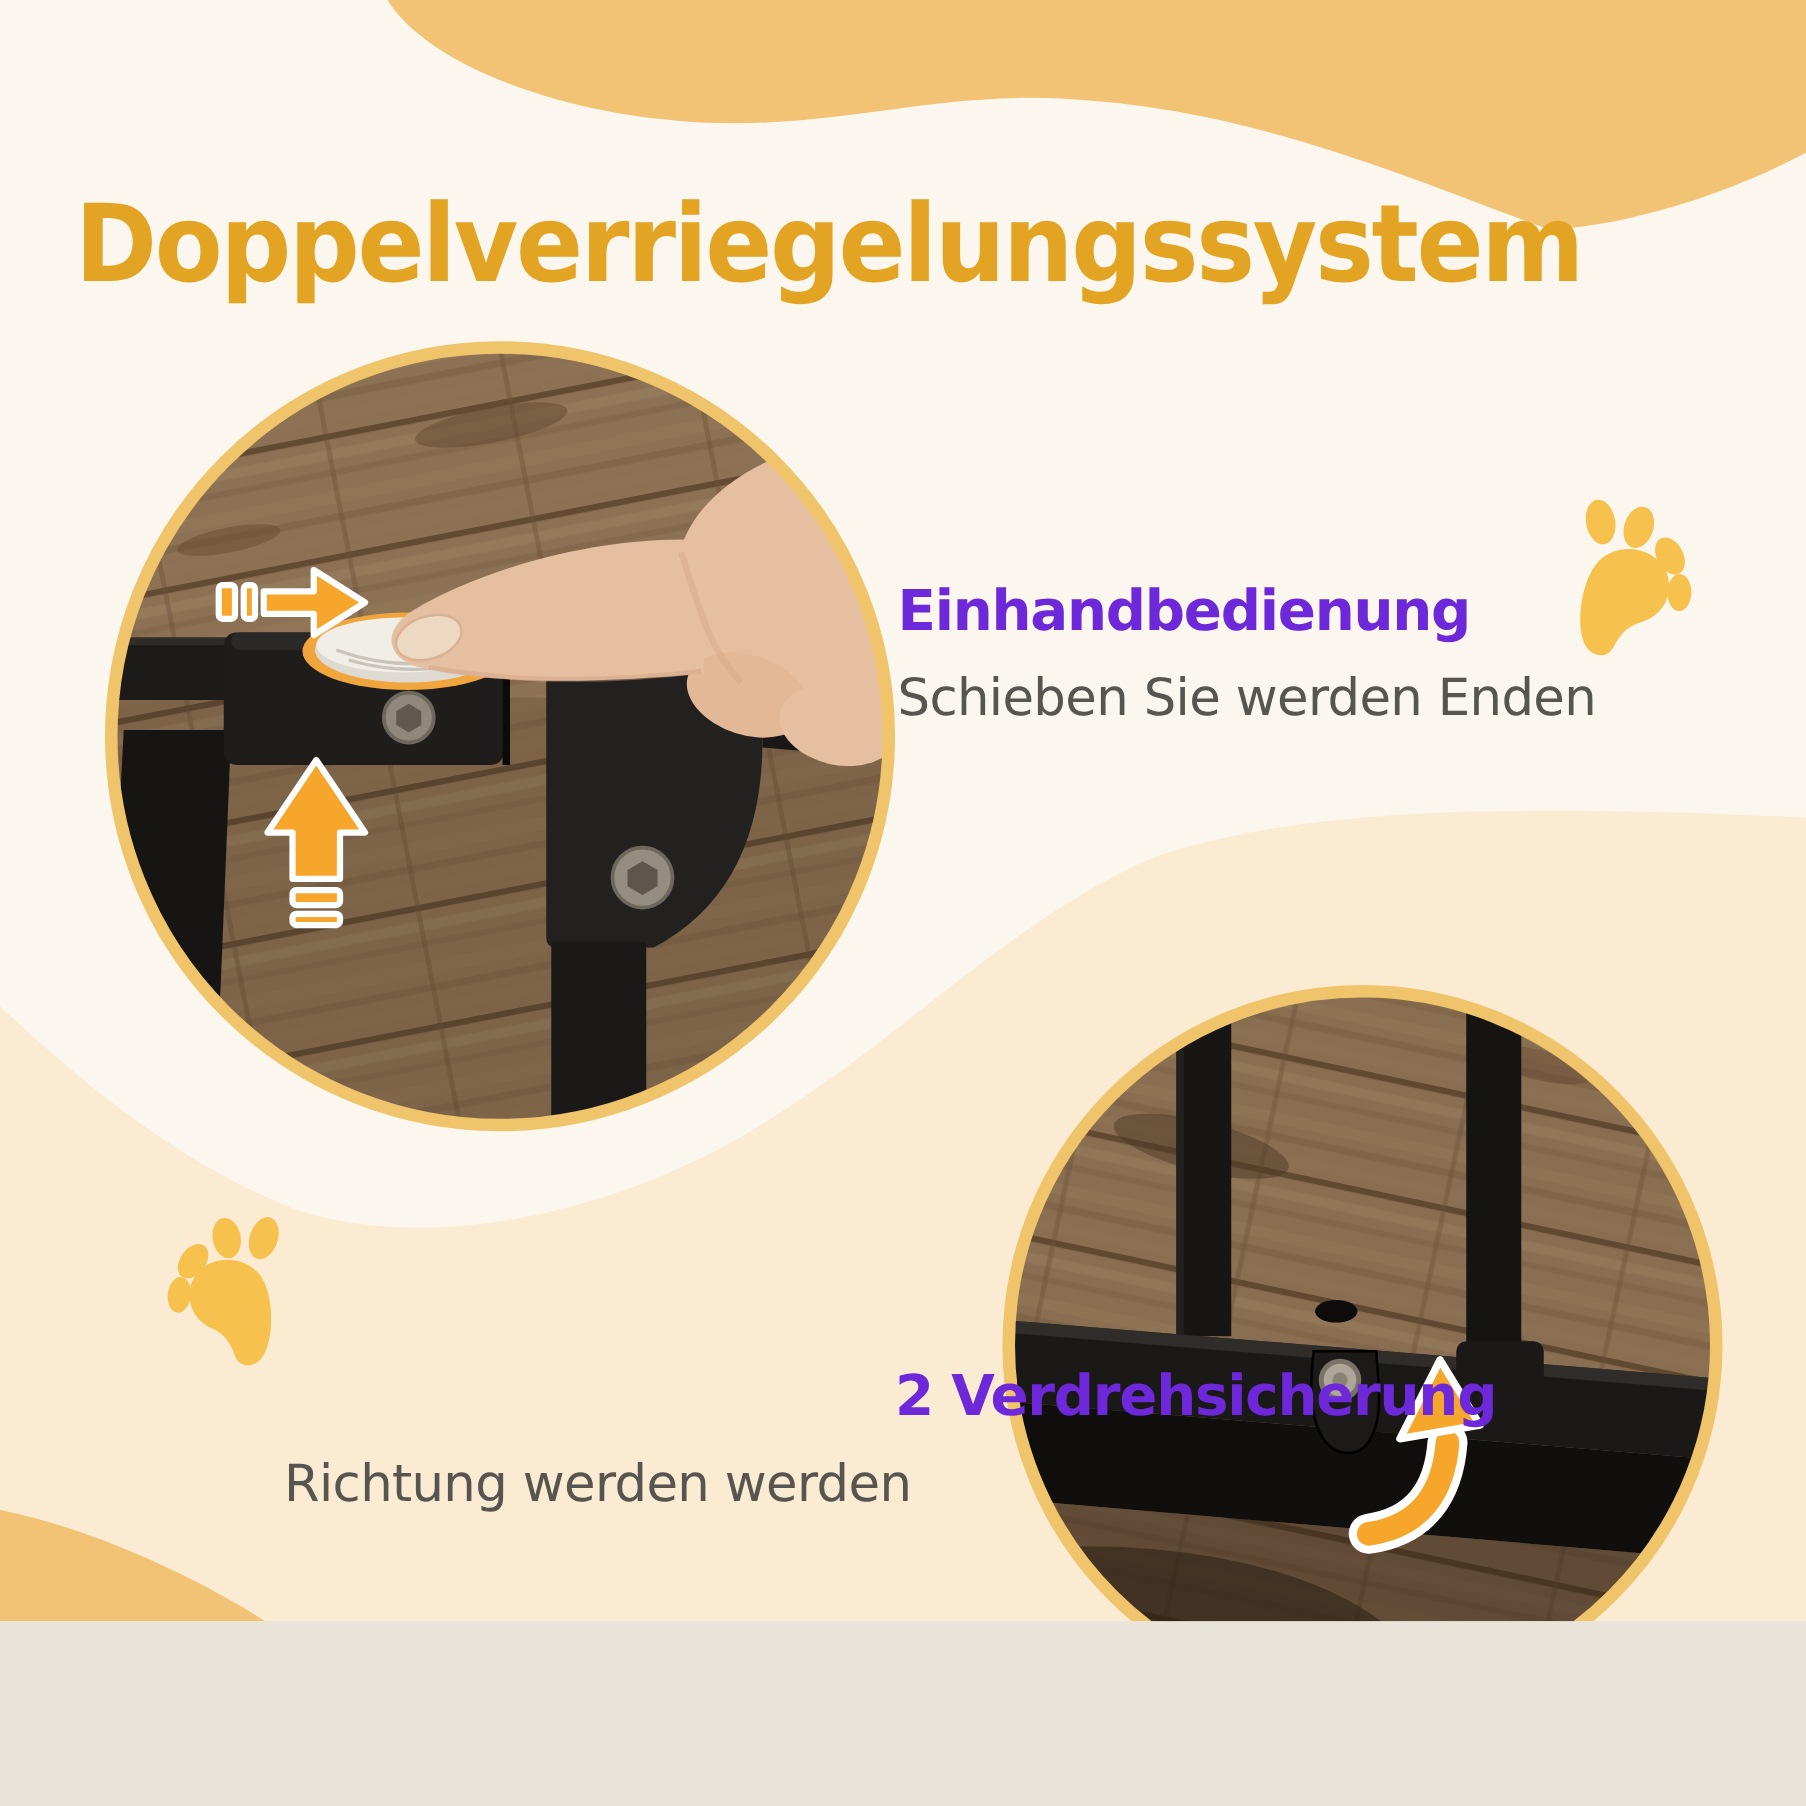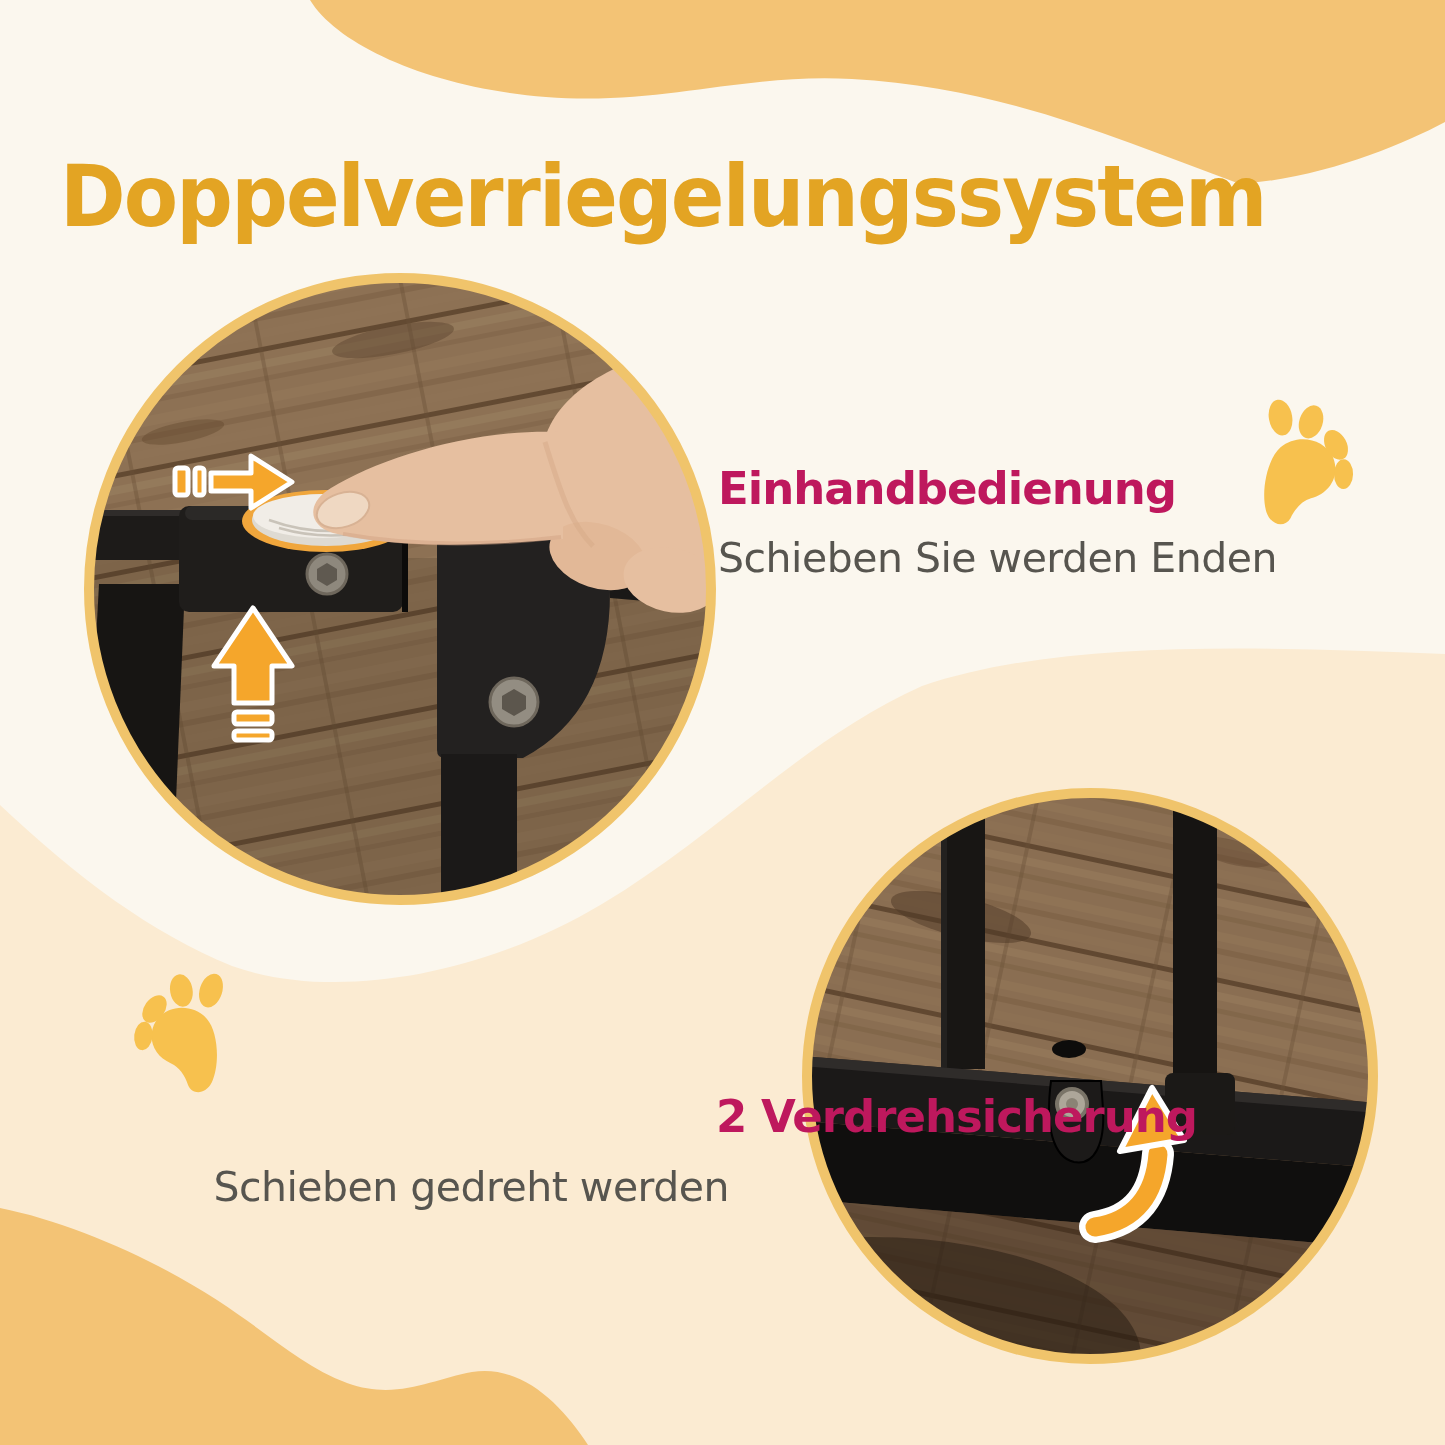--- a/index.html
+++ b/index.html
@@ -1,30 +1,30 @@
 <!DOCTYPE html>
 <html><head>
 <meta charset="utf-8">
 <style>
   html,body{margin:0;padding:0;background:#e8e4da;}
   #canvas{
-    position:relative;width:1445px;height:1445px;overflow:hidden;
+    position:relative;width:1445px;height:1297px;overflow:hidden;
     background:#FBF7EE;
     font-family:"DejaVu Sans","Liberation Sans",sans-serif;
   }
   #bg-art{position:absolute;left:0;top:0;width:1445px;height:1445px;display:block;}
   .txt{position:absolute;white-space:nowrap;}
   #page-title{
     left:60px;top:146px;
     font-size:86px;font-weight:800;letter-spacing:-2px;
     color:#E3A423;
     transform:scaleX(.92);transform-origin:left center;
   }
   .feature-heading{
-    font-size:45px;font-weight:800;color:#be185d;letter-spacing:-1px;
+    font-size:45px;font-weight:800;color:#6d28d9;letter-spacing:-1px;
   }
   .feature-body{
     font-size:41px;font-weight:400;color:#57554F;line-height:1.42;letter-spacing:-0.5px;
   }
   #feature-one-hand-block{left:718px;top:462px;text-align:left;}
   #feature-one-hand-block .feature-body{margin-top:14px;}
   #anti-heading{position:absolute;right:0;top:1090px;width:729px;text-align:left;}
 </style>
 </head>
 <body>
@@ -185,16 +185,16 @@
 
   <div class="txt" id="feature-one-hand-block">
     <div class="feature-heading">Einhandbedienung</div>
     <div class="feature-body">
       <div>Schieben Sie werden Enden</div>
     </div>
   </div>
 
   <div class="txt feature-heading" id="anti-heading">2 Verdrehsicherung</div>
   <div class="txt feature-body" style="left:0;top:1158px;width:729px;text-align:right;">
-    <div>Schieben gedreht werden</div>
+    <div>Richtung werden werden</div>
   </div>
 
 </div>
 
 </body></html>

